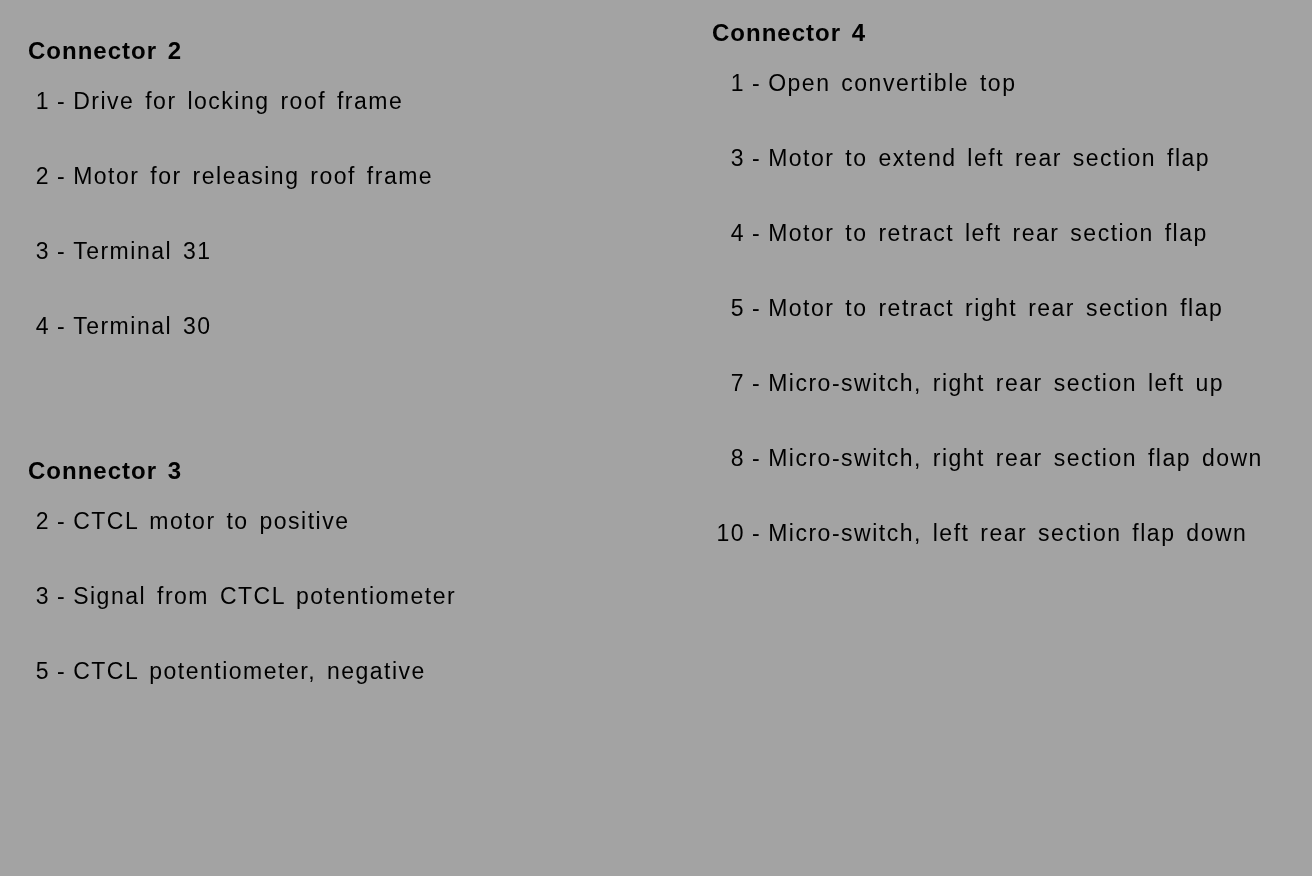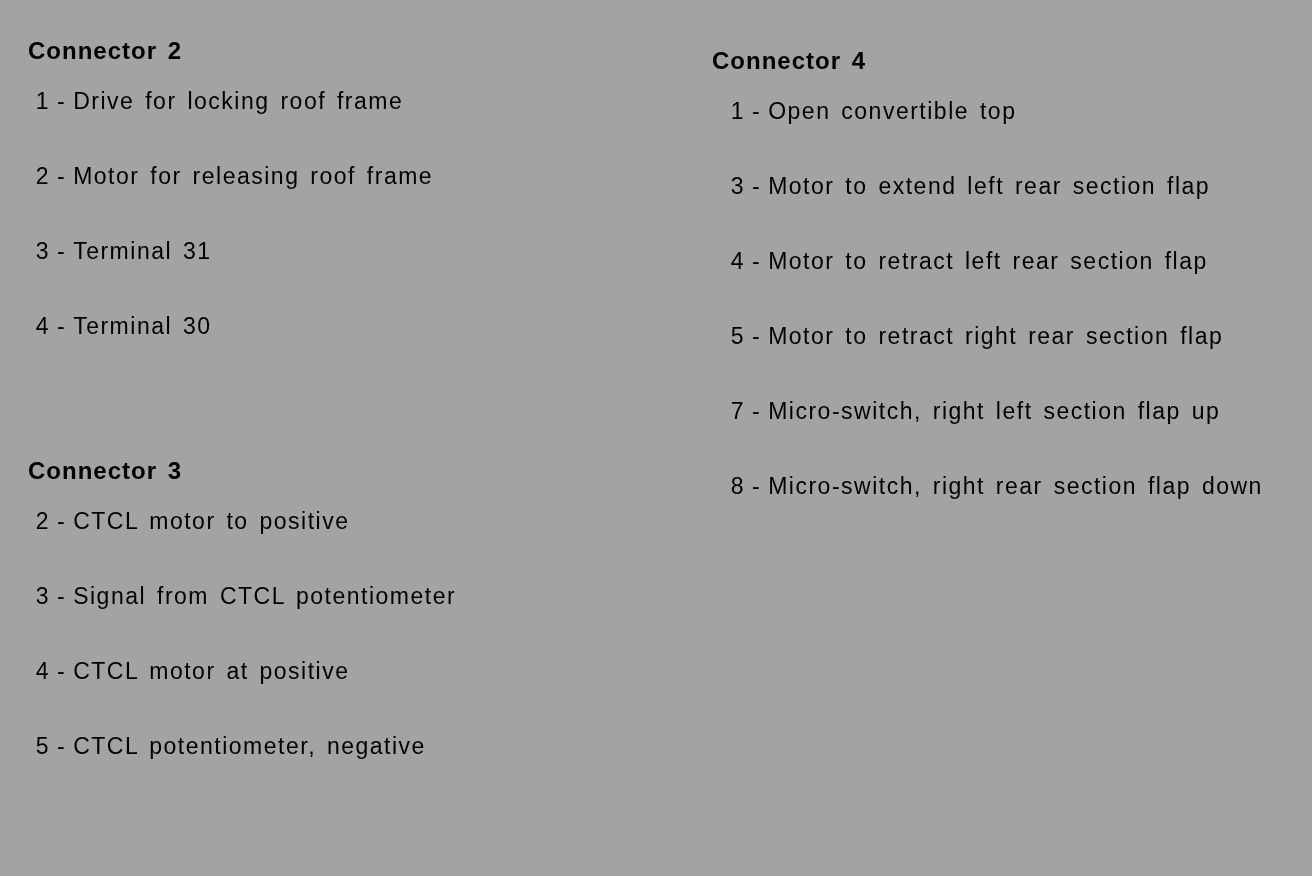--- a/index.html
+++ b/index.html
@@ -25,21 +25,20 @@
   }
   .col-left {
     left: 28px;
     top: 38px;
     width: 650px;
   }
   .col-right {
     left: 712px;
     top: 20px;
     width: 590px;
-    margin-top: 28px;
   }
   .section-heading {
     font-size: 24px;
     font-weight: bold;
     line-height: 26px;
     height: 50px;
     letter-spacing: 1px;
     word-spacing: 3px;
     white-space: nowrap;
   }
@@ -94,23 +93,20 @@
     <div class="section section-gap">
       <div class="section-heading">Connector 3</div>
 
       <div class="pin-item">
         <span class="num">2</span><span class="sep">-</span><span class="label">CTCL motor to positive</span>
       </div>
       <div class="pin-item">
         <span class="num">3</span><span class="sep">-</span><span class="label">Signal from CTCL potentiometer</span>
       </div>
       <div class="pin-item">
-        <span class="num">4</span><span class="sep">-</span><span class="label">CTCL motor at positive</span>
-      </div>
-      <div class="pin-item">
         <span class="num">5</span><span class="sep">-</span><span class="label">CTCL potentiometer, negative</span>
       </div>
     </div>
 
   </div>
 
   <div class="column col-right">
 
     <div class="section">
       <div class="section-heading">Connector 4</div>
@@ -121,22 +117,25 @@
       <div class="pin-item">
         <span class="num">3</span><span class="sep">-</span><span class="label">Motor to extend left rear section flap</span>
       </div>
       <div class="pin-item">
         <span class="num">4</span><span class="sep">-</span><span class="label">Motor to retract left rear section flap</span>
       </div>
       <div class="pin-item">
         <span class="num">5</span><span class="sep">-</span><span class="label">Motor to retract right rear section flap</span>
       </div>
       <div class="pin-item">
-        <span class="num">7</span><span class="sep">-</span><span class="label">Micro-switch, right left section flap up</span>
+        <span class="num">7</span><span class="sep">-</span><span class="label">Micro-switch, right rear section left up</span>
       </div>
       <div class="pin-item">
         <span class="num">8</span><span class="sep">-</span><span class="label">Micro-switch, right rear section flap down</span>
+      </div>
+      <div class="pin-item">
+        <span class="num">10</span><span class="sep">-</span><span class="label">Micro-switch, left rear section flap down</span>
       </div>
     </div>
 
   </div>
 
 </div>
 
 </body></html>

